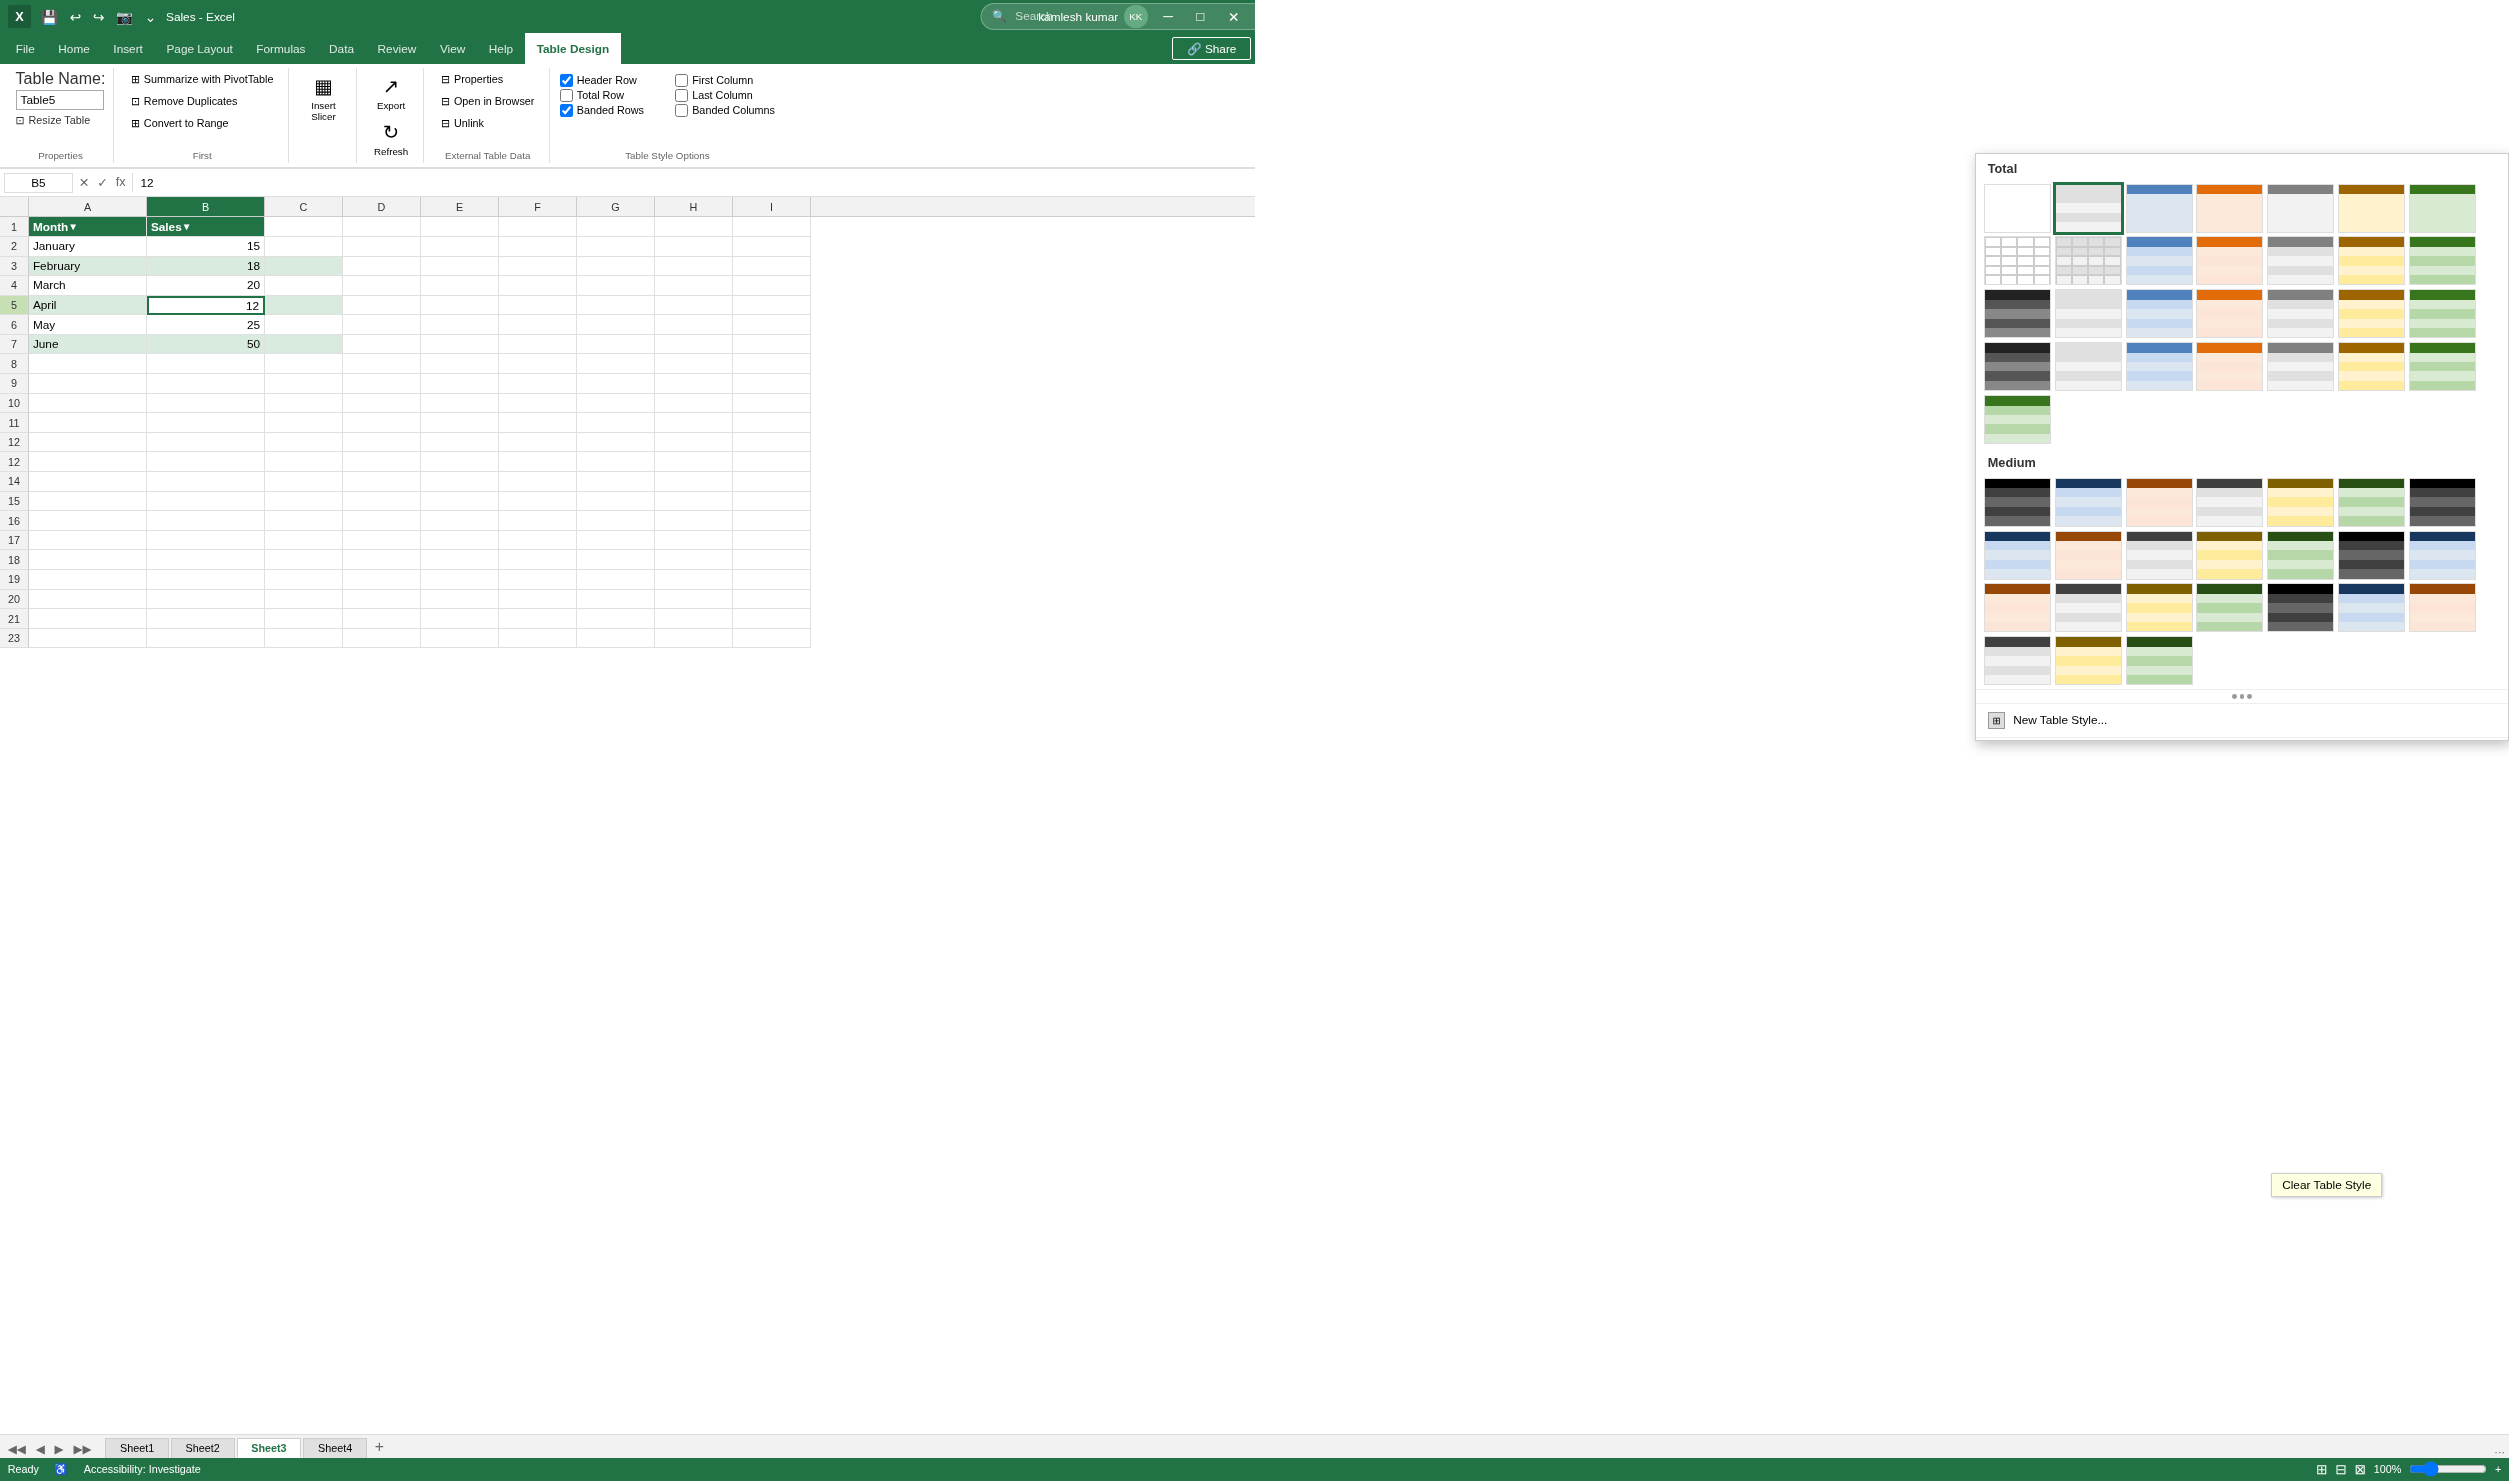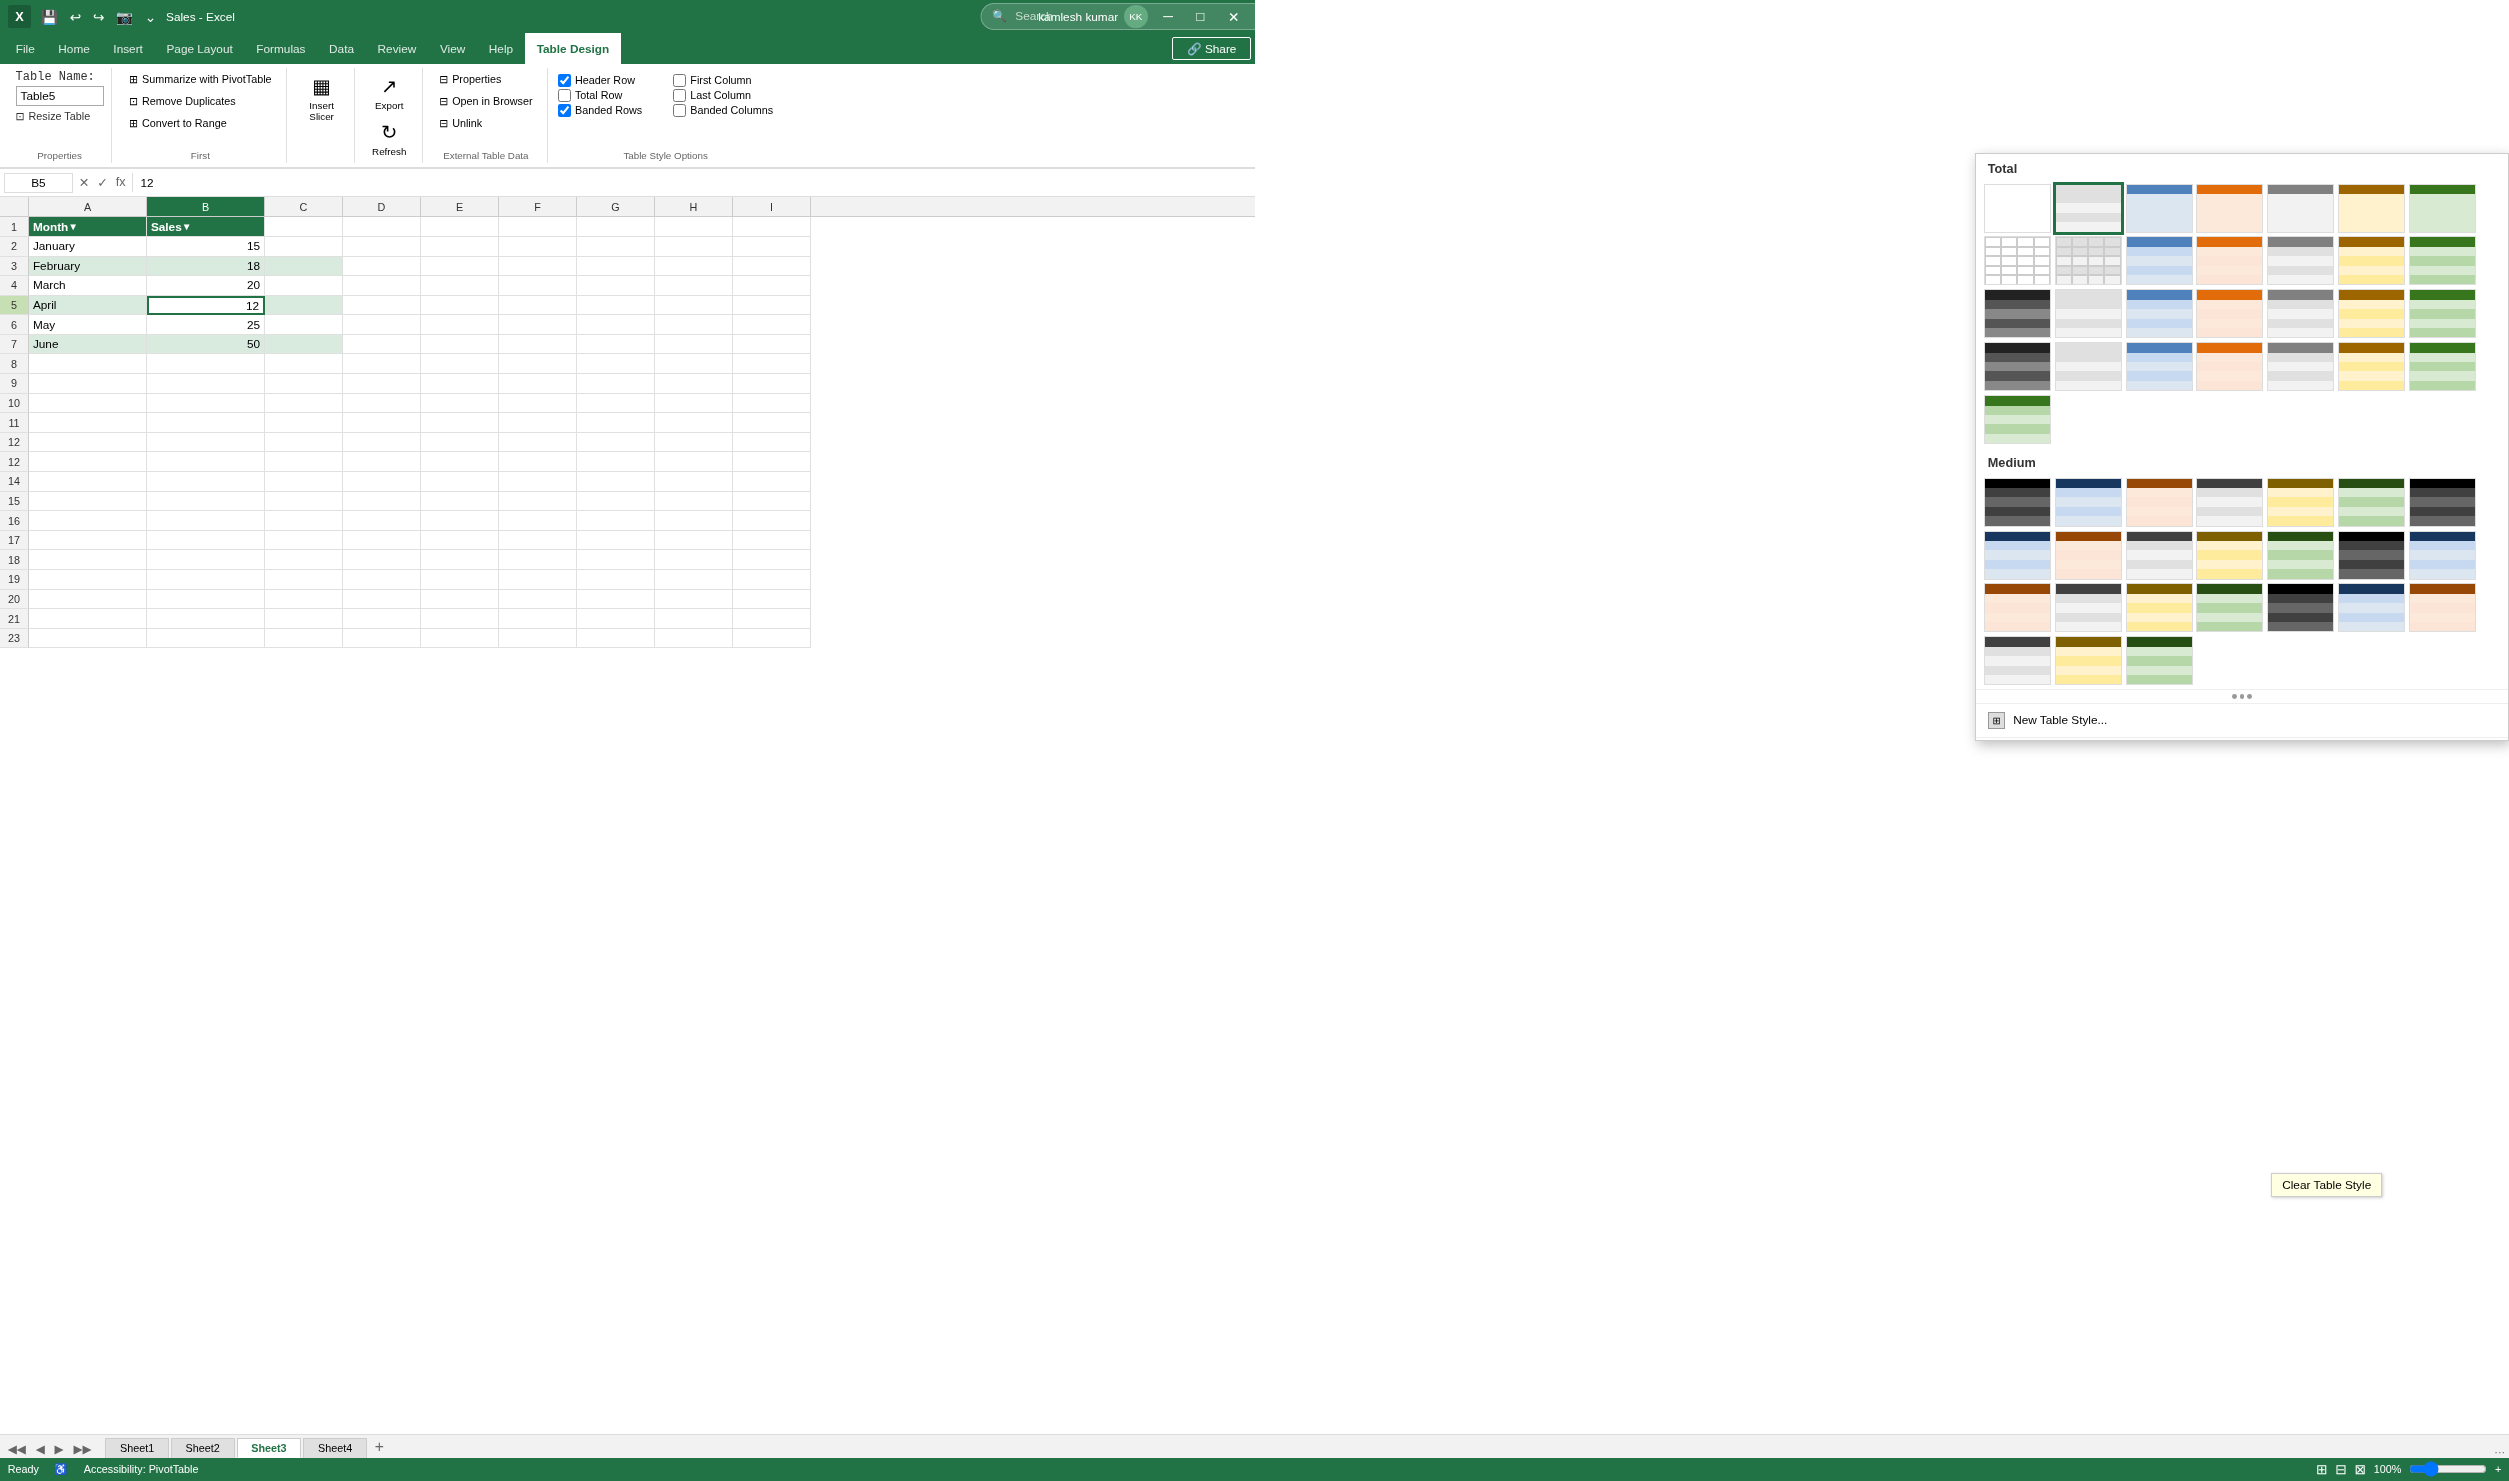--- a/index.html
+++ b/index.html
@@ -415,21 +415,21 @@
     <div class="ribbon-tab">Review</div>
     <div class="ribbon-tab">View</div>
     <div class="ribbon-tab">Help</div>
     <div class="ribbon-tab active">Table Design</div>
     <button id="share-btn">🔗 Share</button>
   </div>
 
   <div id="ribbon-content">
 
     <div class="ribbon-group">
-      <div style="font-size:12px;color:#333;margin-bottom:2px;font-family:Liberation Mono, monospace;">Table Name:</div>
+      <div style="font-size:16px;color:#333;margin-bottom:2px;">Table Name:</div>
       <input class="table-name-input" type="text" value="Table5" style="">
       <div class="resize-table-btn">
         <span>⊡</span>
         <span>Resize Table</span>
       </div>
       <div class="group-label">Properties</div>
     </div>
 
     <div class="ribbon-group">
       <div style="display:flex;flex-direction:column;gap:2.9px;flex:1;">
@@ -2571,21 +2571,21 @@
   <span class="add-sheet-btn">+</span>
   <div style="flex:1; display:flex; align-items:center; justify-content:flex-end; padding-right:3.9px;">
     <span style="font-size:10.8px; color:#666; cursor:pointer;">···</span>
   </div>
 </div>
 
 <div id="status-bar">
   <div id="status-left">
     <span>Ready</span>
     <span>♿</span>
-    <span>Accessibility: PivotTable</span>
+    <span>Accessibility: Investigate</span>
   </div>
   <div id="status-right">
     <span class="view-btn">⊞</span>
     <span class="view-btn">⊟</span>
     <span class="view-btn">⊠</span>
     <span>100%</span>
     <input type="range" min="10" max="400" value="100" style="width: 78px;">
     <span>+</span>
   </div>
 </div>

